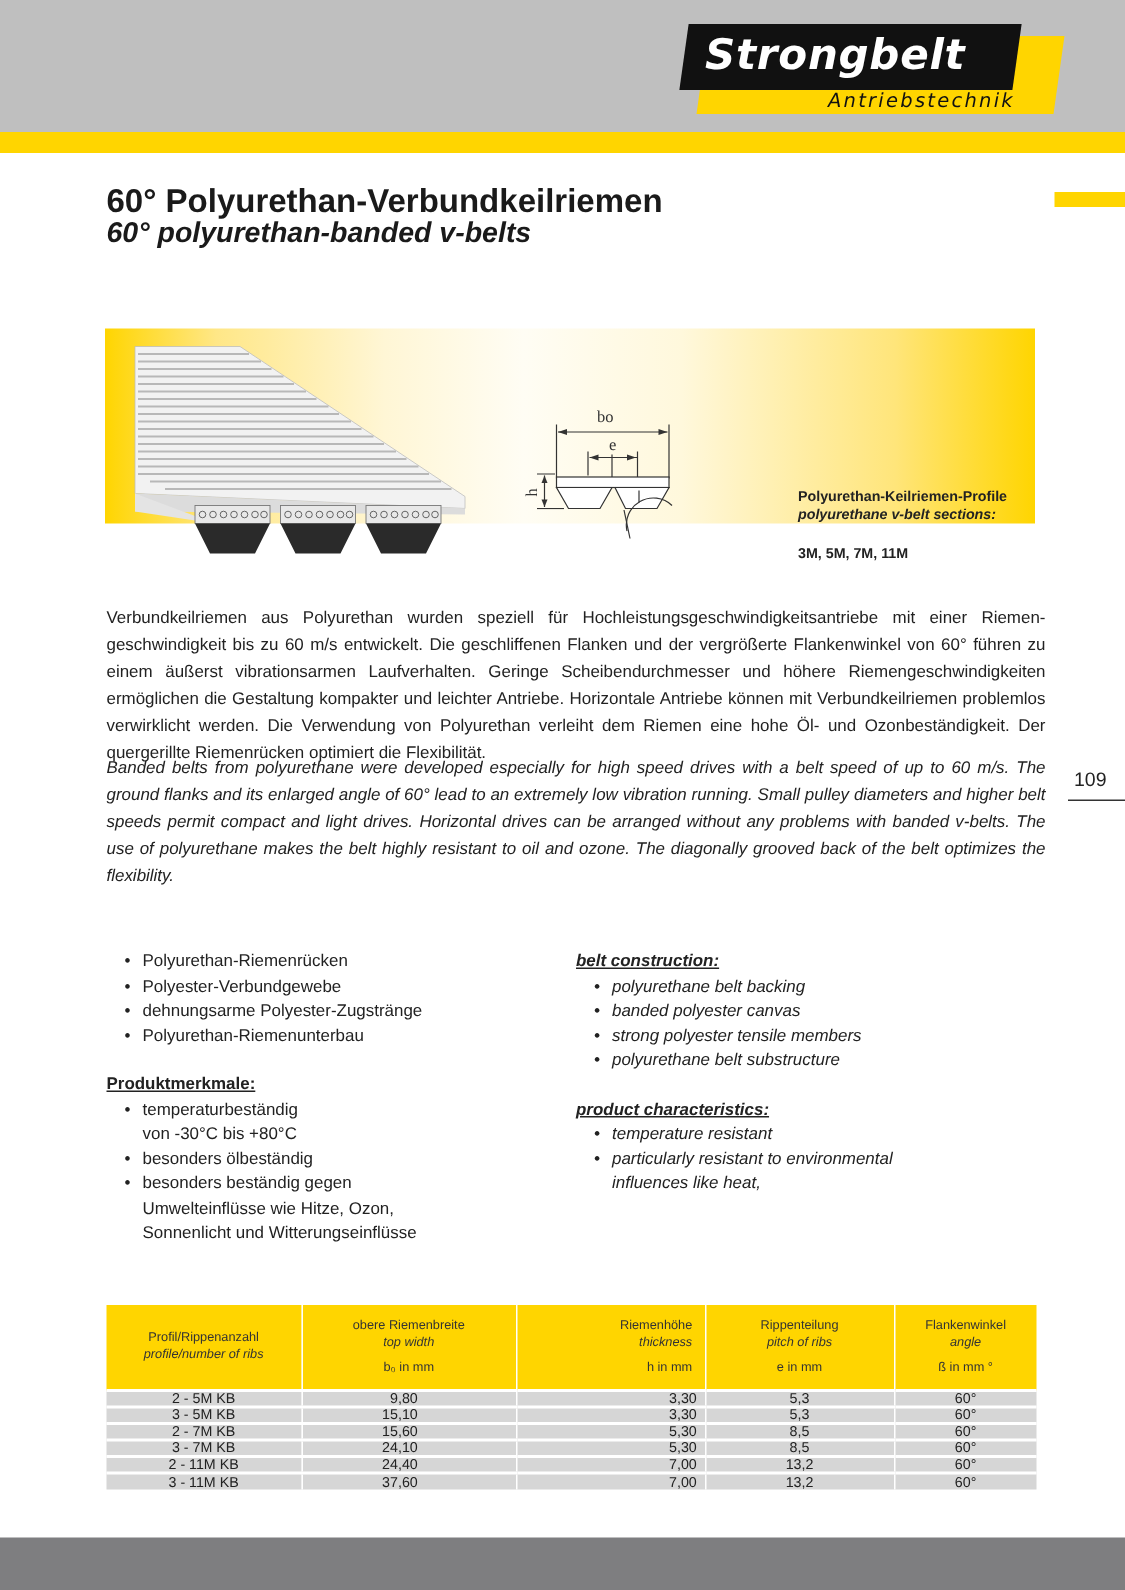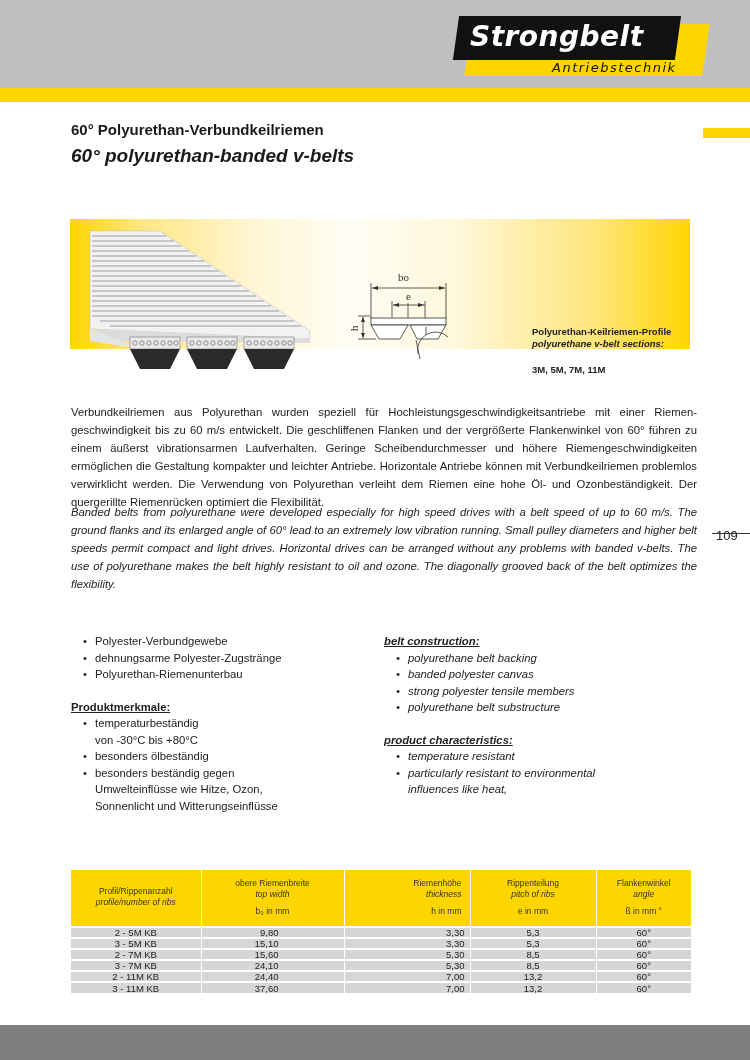--- a/index.html
+++ b/index.html
@@ -10,35 +10,35 @@
   .hdr-yellow { position:absolute; left:0; top:88px; width:750px; height:14px; background:#ffd500; }
 
   .logo { position:absolute; left:456px; top:16px; width:232px; height:64px; }
   .logo-yellow { position:absolute; left:12px; top:8px; width:238px; height:52px; background:#ffd500; transform:skewX(-8deg); }
   .logo-black { position:absolute; left:0; top:0; width:222px; height:44px; background:#111; transform:skewX(-8deg); }
   .logo-name { position:absolute; left:14px; top:4px; font-family:"DejaVu Sans", sans-serif; font-weight:bold; font-style:italic; font-size:28px; color:#fff; letter-spacing:0.5px; }
   .logo-sub { position:absolute; left:96px; top:44px; font-family:"DejaVu Sans", sans-serif; font-style:italic; font-size:13px; color:#111; letter-spacing:1.5px; }
 
   .side-tab { position:absolute; left:703px; top:128px; width:47px; height:10px; background:#ffd500; }
 
-  .title-de { position:absolute; left:71px; top:121px; font-size:15px; font-weight:bold; color:#1a1a1a; }
+  .title-de { position:absolute; left:71px; top:121px; font-size:22px; font-weight:bold; color:#1a1a1a; }
   .title-en { position:absolute; left:71px; top:145px; font-size:19px; font-weight:bold; font-style:italic; color:#1a1a1a; }
 
   .hero { position:absolute; left:70px; top:219px; width:620px; height:130px;
           background:linear-gradient(90deg, #ffd500 0%, #ffe787 12%, #fff6d5 30%, #fffdf4 45%, #fff8dc 62%, #ffe57a 85%, #ffd500 100%); }
   .belt { position:absolute; left:0; top:0; }
   .hero-caption { position:absolute; left:462px; top:107px; font-size:9.5px; font-weight:bold; color:#222; line-height:12px; }
   .hero-caption .it { font-style:italic; }
   .hero-caption .sizes { margin-top:14px; }
 
   .para { position:absolute; left:71px; width:626px; font-size:11.3px; line-height:18px; text-align:justify; color:#222; }
   .para-de { top:403px; }
   .para-en { top:503px; font-style:italic; }
 
-  .page-num { position:absolute; left:716px; top:512px; font-size:13px; color:#222;margin-top:16px; }
+  .page-num { position:absolute; left:716px; top:512px; font-size:13px; color:#222; }
   .page-line { position:absolute; left:712px; top:533px; width:38px; height:1px; background:#333; }
 
   .col { position:absolute; width:320px; font-size:11.3px; line-height:16.5px; color:#222; }
   .col h4 { font-size:11.3px; font-weight:bold; text-decoration:underline; margin-bottom:0; }
   .col ul { list-style:none; padding-left:12px; }
   .col li { position:relative; padding-left:12px; }
   .col li::before { content:"•"; position:absolute; left:0; top:0; }
   .col .grp2 { margin-top:16px; }
   .col-de { left:71px; top:633px; }
   .col-en { left:384px; top:633px; }
@@ -176,20 +176,21 @@
 </div>
 
 <p class="para para-de">Verbundkeilriemen aus Polyurethan wurden speziell für Hochleistungsgeschwindigkeitsantriebe mit einer Riemen­geschwindigkeit bis zu 60 m/s entwickelt. Die geschliffenen Flanken und der vergrößerte Flankenwinkel von 60° führen zu einem äußerst vibrationsarmen Laufverhalten. Geringe Scheibendurchmesser und höhere Riemenge­schwindigkeiten ermöglichen die Gestaltung kompakter und leichter Antriebe. Horizontale Antriebe können mit Verbundkeilriemen problemlos verwirklicht werden. Die Verwendung von Polyurethan verleiht dem Riemen eine hohe Öl- und Ozonbeständigkeit. Der quergerillte Riemenrücken optimiert die Flexibilität.</p>
 <p class="para para-en">Banded belts from polyurethane were developed especially for high speed drives with a belt speed of up to 60 m/s. The ground flanks and its enlarged angle of 60° lead to an extremely low vibration running. Small pulley diameters and higher belt speeds permit compact and light drives. Horizontal drives can be arranged without any problems with banded v-belts. The use of polyurethane makes the belt highly resistant to oil and ozone. The diagonally grooved back of the belt optimizes the flexibility.</p>
 
 <div class="page-num">109</div>
 <div class="page-line"></div>
 
 <div class="col col-de">
   <ul>
+    <li>Polyurethan-Riemenrücken</li>
     <li>Polyester-Verbundgewebe</li>
     <li>dehnungsarme Polyester-Zugstränge</li>
     <li>Polyurethan-Riemenunterbau</li>
   </ul>
   <h4 class="grp2">Produktmerkmale:</h4>
   <ul>
     <li>
       <span>temperaturbeständig</span><br>
       <span>von -30°C bis +80°C</span>
     </li>

